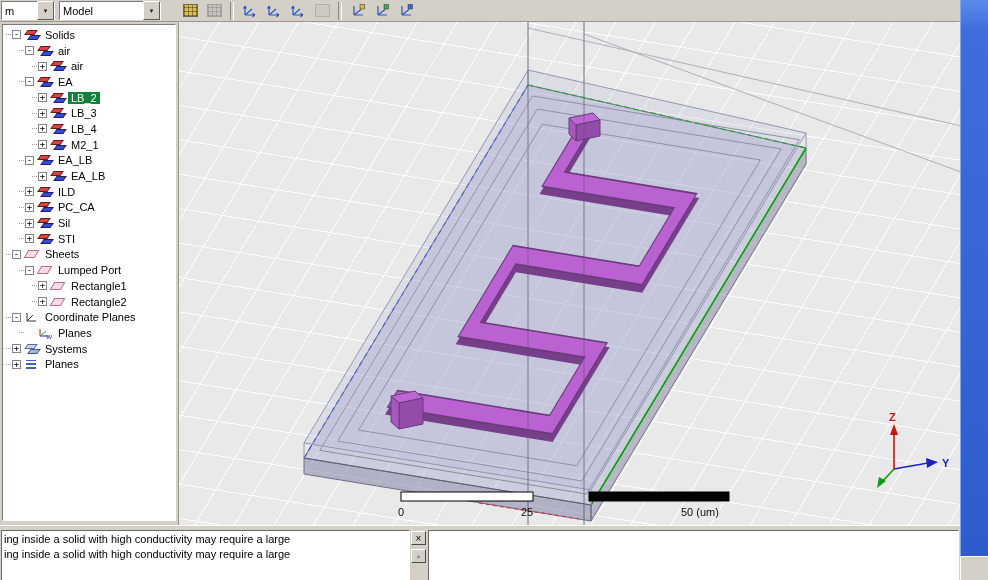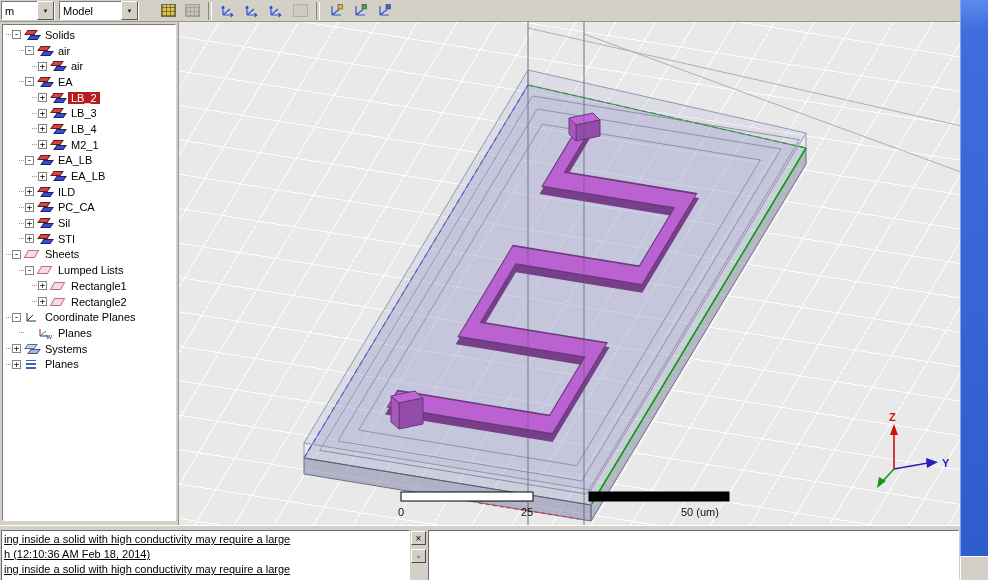--- a/index.html
+++ b/index.html
@@ -42,38 +42,38 @@
   .ti.sheet::before{content:"";position:absolute;left:2px;top:2px;width:9px;height:6px;
        background:#f2dce6;border:1px solid #c06888;transform:skewX(-30deg);}
   .ti.planes::before{content:"";position:absolute;left:2px;top:1px;width:8px;height:3px;
        background:#ccd4ec;border:1px solid #5868a0;transform:skewX(-35deg);}
   .ti.planes::after{content:"";position:absolute;left:5px;top:6px;width:8px;height:3px;
        background:#aab6dc;border:1px solid #46548c;transform:skewX(-35deg);}
   .ti.lists::before{content:"";position:absolute;left:2px;top:2px;width:10px;height:9px;
        background:repeating-linear-gradient(0deg,#4060c0 0 2px,transparent 2px 4px);}
   .gw{position:absolute;right:0;bottom:-2px;font-size:8px;color:#203090;}
   .tlabel{padding:0 3px;}
-  .tlabel.sel{background:#b91c1c;color:#fff;}
+  .tlabel.sel{background:#15803d;color:#fff;}
 
   
   #viewport{position:absolute;left:178px;top:22px;width:782px;height:503px;overflow:hidden;
             border-left:1px solid #9a968e;box-sizing:border-box;
             background-color:#e9e9e9;
             background-image:
               repeating-linear-gradient(121deg, rgba(255,255,255,.9) 0 1px, transparent 1px 34px),
               repeating-linear-gradient(189deg, rgba(255,255,255,.9) 0 1px, transparent 1px 34px);}
   #viewport svg{position:absolute;left:0;top:0;}
   .svgtext{font-family:"Liberation Sans",sans-serif;font-size:11px;}
 
   
   #bottom{position:absolute;left:0;top:525px;width:960px;height:55px;background:#d4d0c8;
           border-top:1px solid #fff;}
   .pane{position:absolute;background:#fff;box-sizing:border-box;overflow:hidden;
         border:1px solid;border-color:#6a6a6a #fff #fff #6a6a6a;line-height:15px;}
-  #msg-left{left:1px;top:4px;width:409px;height:51px;padding:1px 0 0 2px;text-decoration:underline;}
+  #msg-left{left:1px;top:4px;width:409px;height:51px;padding:1px 0 0 2px;}
   #msg-right{left:428px;top:4px;width:531px;height:51px;}
   .mbtn{position:absolute;width:15px;height:14px;padding:0;background:#d4d0c8;
         border:1px solid;border-color:#fff #4a4a4a #4a4a4a #fff;
         font-size:10px;line-height:11px;text-align:center;}
   .mbtn.dis{color:#8a8a8a;}
 
   
   #right-strip{position:absolute;left:960px;top:0;width:28px;height:556px;
                background:linear-gradient(180deg,#5b8cec 0px,#3f6edc 30px,#2f5ccc 100%);
                border-left:1px solid #7fa6f0;}
@@ -83,21 +83,21 @@
 </head>
 <body>
 
 <div id="app">
 
   <div id="toolbar">
     <div class="combo" style="width:54px">
       <span class="combo-text">m</span>
       <span class="combo-btn">▼</span>
     </div>
-    <div class="combo" style="width:80px">
+    <div class="combo" style="width:102px">
       <span class="combo-text">Model</span>
       <span class="combo-btn">▼</span>
     </div>
     <div id="toolbar-buttons">
         <button class="tbtn">
           <span class="tbi-grid" style="background:repeating-linear-gradient(90deg, rgba(0,0,0,.35) 0 1px, transparent 1px 4px),repeating-linear-gradient(0deg, rgba(0,0,0,.35) 0 1px, transparent 1px 4px),#dcc04a"></span>
         </button>
         <button class="tbtn dis">
           <span class="tbi-grid" style="background:repeating-linear-gradient(90deg, rgba(0,0,0,.35) 0 1px, transparent 1px 4px),repeating-linear-gradient(0deg, rgba(0,0,0,.35) 0 1px, transparent 1px 4px),#b8b8b0"></span>
         </button>
@@ -231,21 +231,21 @@
         <div class="trow" style="padding-left: 3px;">
           <span class="dots"></span>
           <span class="exp">-</span>
           <span class="ti sheet"></span>
           <span class="tlabel">Sheets</span>
         </div>
         <div class="trow" style="padding-left: 16px;">
           <span class="dots"></span>
           <span class="exp">-</span>
           <span class="ti sheet"></span>
-          <span class="tlabel">Lumped Lists</span>
+          <span class="tlabel">Lumped Port</span>
         </div>
         <div class="trow" style="padding-left: 29px;">
           <span class="dots"></span>
           <span class="exp">+</span>
           <span class="ti sheet"></span>
           <span class="tlabel">Rectangle1</span>
         </div>
         <div class="trow" style="padding-left: 29px;">
           <span class="dots"></span>
           <span class="exp">+</span>
@@ -367,21 +367,20 @@
         <text class="svgtext" x="763" y="445" font-weight="bold" fill="#2222bb">Y</text>
         <line x1="715" y1="447" x2="702" y2="461" stroke-width="1.6" stroke="#119911"></line>
         <polygon points="707,459 700,455 698,466" fill="#119911"></polygon>
       </g>
     </svg>
   </div>
 
   <div id="bottom">
     <div id="msg-left" class="pane">
       <div>ing inside a solid with high conductivity may require a large</div>
-      <div>h (12:10:36 AM  Feb 18, 2014)</div>
       <div>ing inside a solid with high conductivity may require a large</div>
     </div>
     <button class="mbtn" style="left:411px;top:5px">×</button>
     <button class="mbtn dis" style="left:411px;top:23px">▪</button>
     <div id="msg-right" class="pane"></div>
   </div>
 
   <div id="right-strip"></div>
   <div id="right-corner"></div>
 </div>

